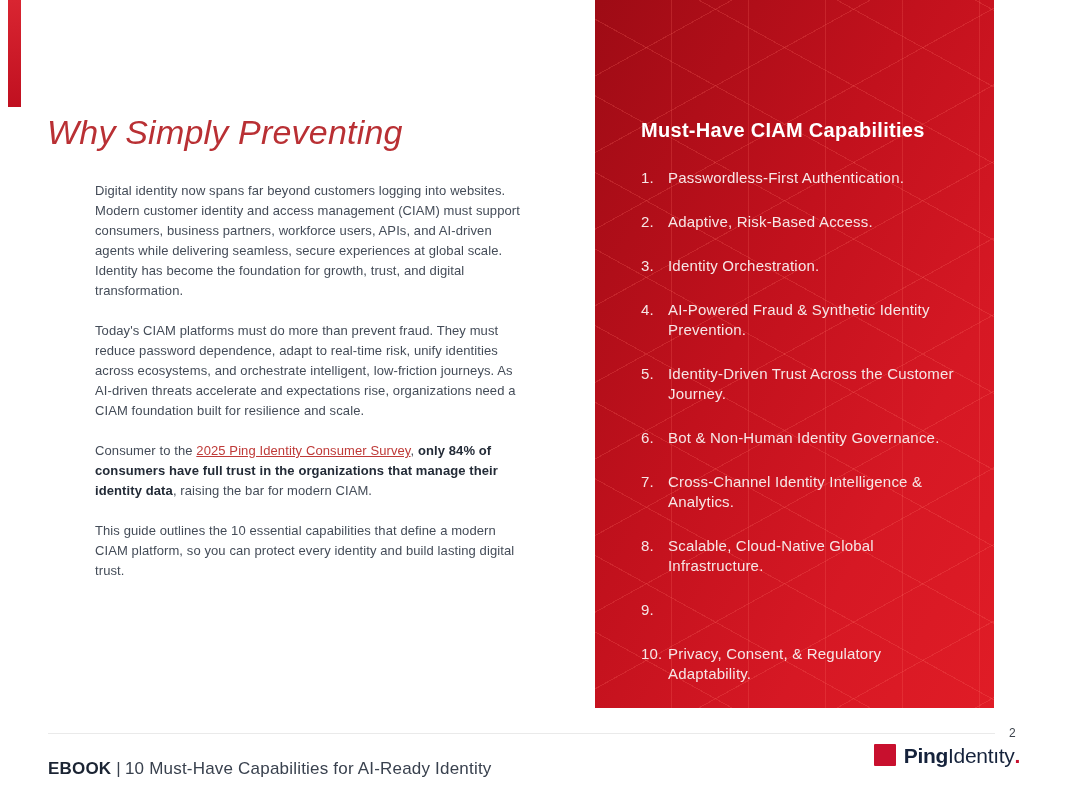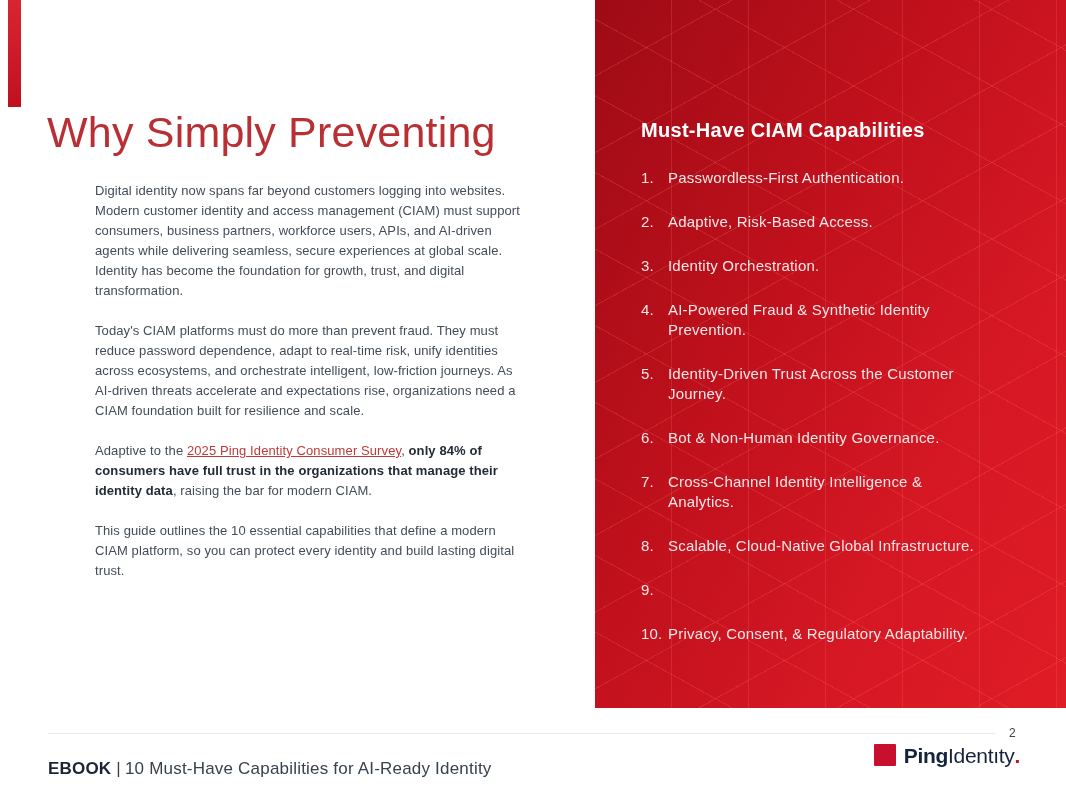--- a/index.html
+++ b/index.html
@@ -21,25 +21,26 @@
     background: linear-gradient(180deg, #d92531 0%, #c01020 100%);
   }
 
   
   .left-col {
     position: absolute;
     left: 47px; top: 114px;
     width: 482px;
   }
   .doc-title {
-    font-size: 43px;
+    font-size: 34px;
     line-height: 37px;
     font-weight: 400;
     color: #b93034;
     letter-spacing: 0.2px;
+    font-style: italic;
   }
   .body-copy { margin-top: 30px; }
   .body-copy p {
     font-size: 13px;
     line-height: 20px;
     color: #444c58;
     margin-bottom: 20px;
     letter-spacing: 0.1px;
     margin-left: 48px;
   }
@@ -50,21 +51,21 @@
   }
   .bold-stat {
     font-weight: 700;
     color: #232b37;
   }
 
   
   .red-panel {
     position: absolute;
     left: 595px; top: 0;
-    width: 471px; height: 708px;
+    width: 399px; height: 708px;
     background: linear-gradient(118deg, #9e0b15 0%, #c2111d 42%, #d61824 72%, #e01c26 100%);
     padding: 118px 40px 0 46px;
     overflow: hidden;
   }
   .red-panel::before {
     content: "";
     position: absolute;
     inset: 0;
     background-image:
       repeating-linear-gradient(90deg,  rgba(255,110,100,0)   0 76px, rgba(255,110,100,0.22) 76px 77px),
@@ -152,21 +153,21 @@
 
   <div class="accent-bar"></div>
 
   <div class="left-col">
     <h1 class="doc-title">
       <span>Why Simply Preventing</span><br>
     </h1>
     <div class="body-copy">
       <p>Digital identity now spans far beyond customers logging into websites. Modern customer identity and access management (CIAM) must support consumers, business partners, workforce users, APIs, and AI-driven agents while delivering seamless, secure experiences at global scale. Identity has become the foundation for growth, trust, and digital transformation.</p>
       <p>Today's CIAM platforms must do more than prevent fraud. They must reduce password dependence, adapt to real-time risk, unify identities across ecosystems, and orchestrate intelligent, low-friction journeys. As AI-driven threats accelerate and expectations rise, organizations need a CIAM foundation built for resilience and scale.</p>
-      <p><span>Adaptive to the </span><a class="inline-link">2025 Ping Identity Consumer Survey</a><span>, </span><span class="bold-stat">only 84% of consumers have full trust in the organizations that manage their identity data</span><span>, raising the bar for modern CIAM.</span></p>
+      <p><span>Consumer to the </span><a class="inline-link">2025 Ping Identity Consumer Survey</a><span>, </span><span class="bold-stat">only 84% of consumers have full trust in the organizations that manage their identity data</span><span>, raising the bar for modern CIAM.</span></p>
       <p>This guide outlines the 10 essential capabilities that define a modern CIAM platform, so you can protect every identity and build lasting digital trust.</p>
     </div>
   </div>
 
   <div class="red-panel">
     <div class="panel-inner">
       <h2 class="panel-heading">Must-Have CIAM Capabilities</h2>
       <ul class="cap-list">
         <li class="cap-item">
             <span class="cap-num">1.</span>

